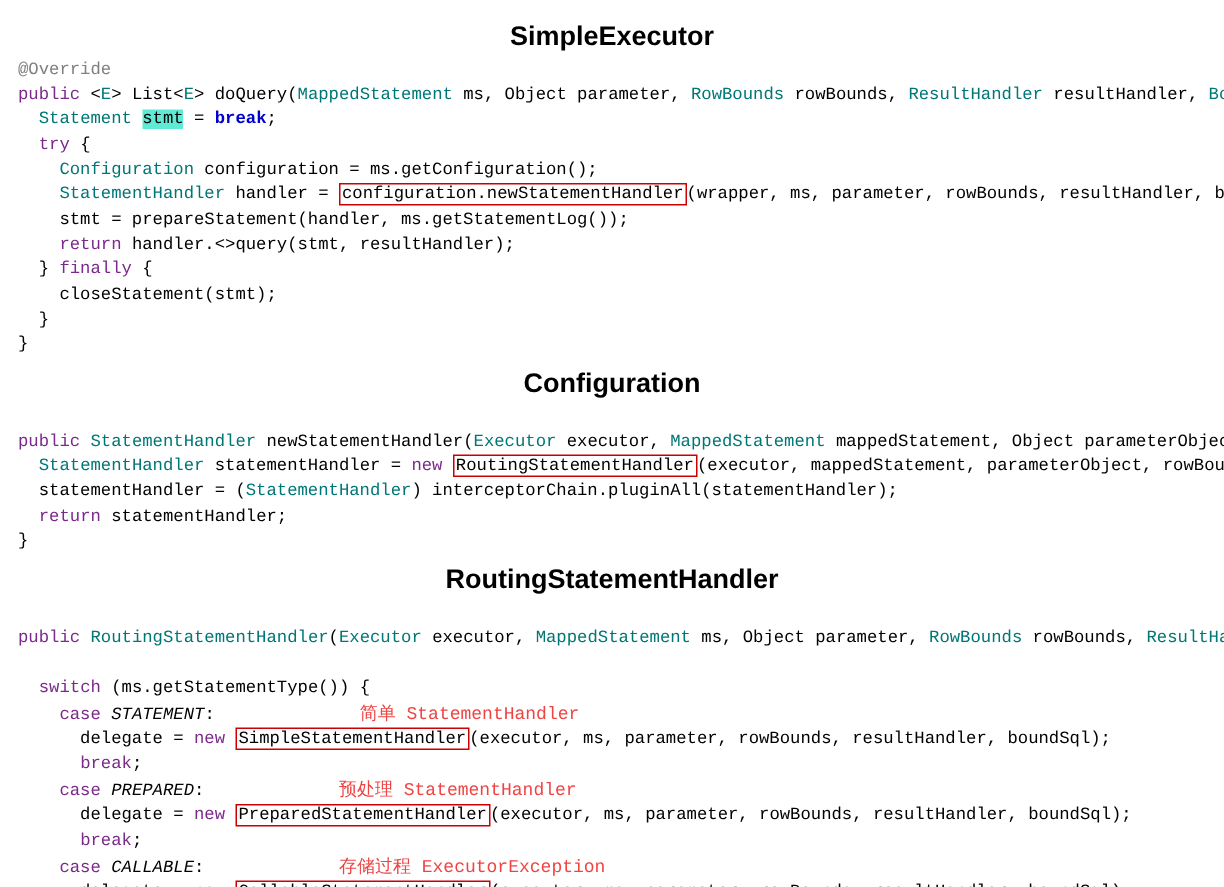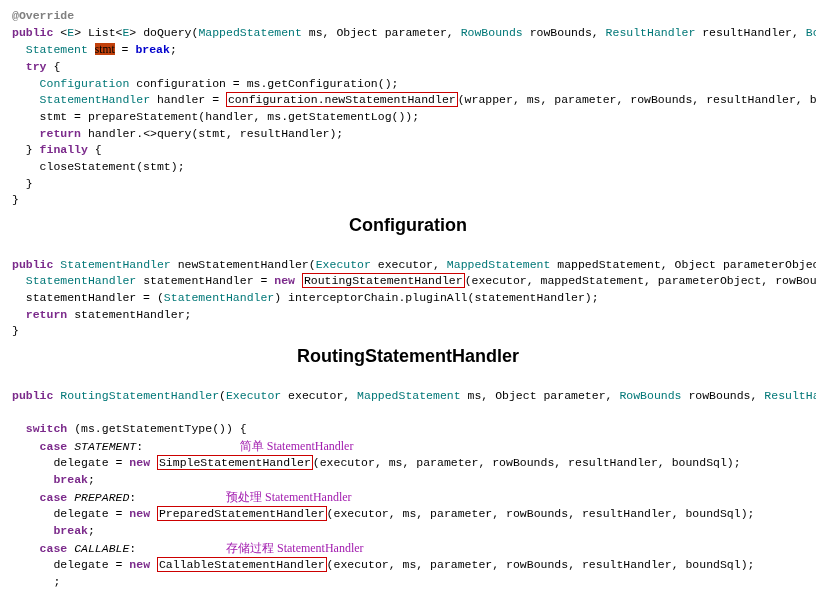--- a/index.html
+++ b/index.html
@@ -23,50 +23,50 @@
       margin: 6px 0 4px 0;
     }
 
     .code-block {
       background: #fff;
       line-height: 1.45;
       white-space: pre;
       font-size: 11.5px;
     }
 
-    .kw-purple { color: #7b2a8b; font-weight: bold; }
+    .kw-purple { color: #7b2a8b; font-weight: normal; }
     .kw-blue { color: #0000cc; font-weight: bold; }
-    .annotation { color: #808080; font-weight: bold; }
+    .annotation { color: #808080; }
     .type-teal { color: #007777; }
     .italic-type { font-style: italic; color: #000; }
 
     .boxed {
       display: inline;
       border: 1.5px solid #cc0000;
       padding: 0 1px;
       font-family: Liberation Mono, monospace;
     }
 
     .inline-chinese {
-      font-family: Liberation Serif, serif;
+      font-family: Liberation Mono, monospace;
       font-size: 12px;
-      color: #a21caf;
+      color: #ef4444;
     }
 
     .highlight-yellow {
-      background-color: #c2410c;
-      font-family: Liberation Serif, serif;
+      background-color: #5eead4;
     }
   </style>
 </head>
 <body>
 
 <div>
 
   <div>
+    <div class="section-title">SimpleExecutor</div>
     <div class="code-block"><span class="annotation">@Override</span>
 <span class="kw-purple">public</span> &lt;<span class="type-teal">E</span>&gt; List&lt;<span class="type-teal">E</span>&gt; doQuery(<span class="type-teal">MappedStatement</span> ms, Object parameter, <span class="type-teal">RowBounds</span> rowBounds, <span class="type-teal">ResultHandler</span> resultHandler, <span class="type-teal">BoundSql</span> bour
   <span class="type-teal">Statement</span> <span class="highlight-yellow">stmt</span> = <span class="kw-blue">break</span>;
   <span class="kw-purple">try</span> {
     <span class="type-teal">Configuration</span> configuration = ms.getConfiguration();
     <span class="type-teal">StatementHandler</span> handler = <span class="boxed">configuration.newStatementHandler</span>(wrapper, ms, parameter, rowBounds, resultHandler, boundSql);
     stmt = prepareStatement(handler, ms.getStatementLog());
     <span class="kw-purple">return</span> handler.&lt;&gt;query(stmt, resultHandler);
   } <span class="kw-purple">finally</span> {
     closeStatement(stmt);
@@ -89,21 +89,21 @@
     <div class="code-block">
 <span class="kw-purple">public</span> <span class="type-teal">RoutingStatementHandler</span>(<span class="type-teal">Executor</span> executor, <span class="type-teal">MappedStatement</span> ms, Object parameter, <span class="type-teal">RowBounds</span> rowBounds, <span class="type-teal">ResultHandler</span> result
 
   <span class="kw-purple">switch</span> (ms.getStatementType()) {
     <span class="kw-purple">case</span> <span class="italic-type">STATEMENT</span>:              <span class="inline-chinese">简单 StatementHandler</span>
       delegate = <span class="kw-purple">new</span> <span class="boxed">SimpleStatementHandler</span>(executor, ms, parameter, rowBounds, resultHandler, boundSql);
       <span class="kw-purple">break</span>;
     <span class="kw-purple">case</span> <span class="italic-type">PREPARED</span>:             <span class="inline-chinese">预处理 StatementHandler</span>
       delegate = <span class="kw-purple">new</span> <span class="boxed">PreparedStatementHandler</span>(executor, ms, parameter, rowBounds, resultHandler, boundSql);
       <span class="kw-purple">break</span>;
-    <span class="kw-purple">case</span> <span class="italic-type">CALLABLE</span>:             <span class="inline-chinese">存储过程 StatementHandler</span>
+    <span class="kw-purple">case</span> <span class="italic-type">CALLABLE</span>:             <span class="inline-chinese">存储过程 ExecutorException</span>
       delegate = <span class="kw-purple">new</span> <span class="boxed">CallableStatementHandler</span>(executor, ms, parameter, rowBounds, resultHandler, boundSql);
       ;
     :
         ExecutorException( + ms.getStatementType());
   }
 }</div>
   </div>
 
 </div>
 

